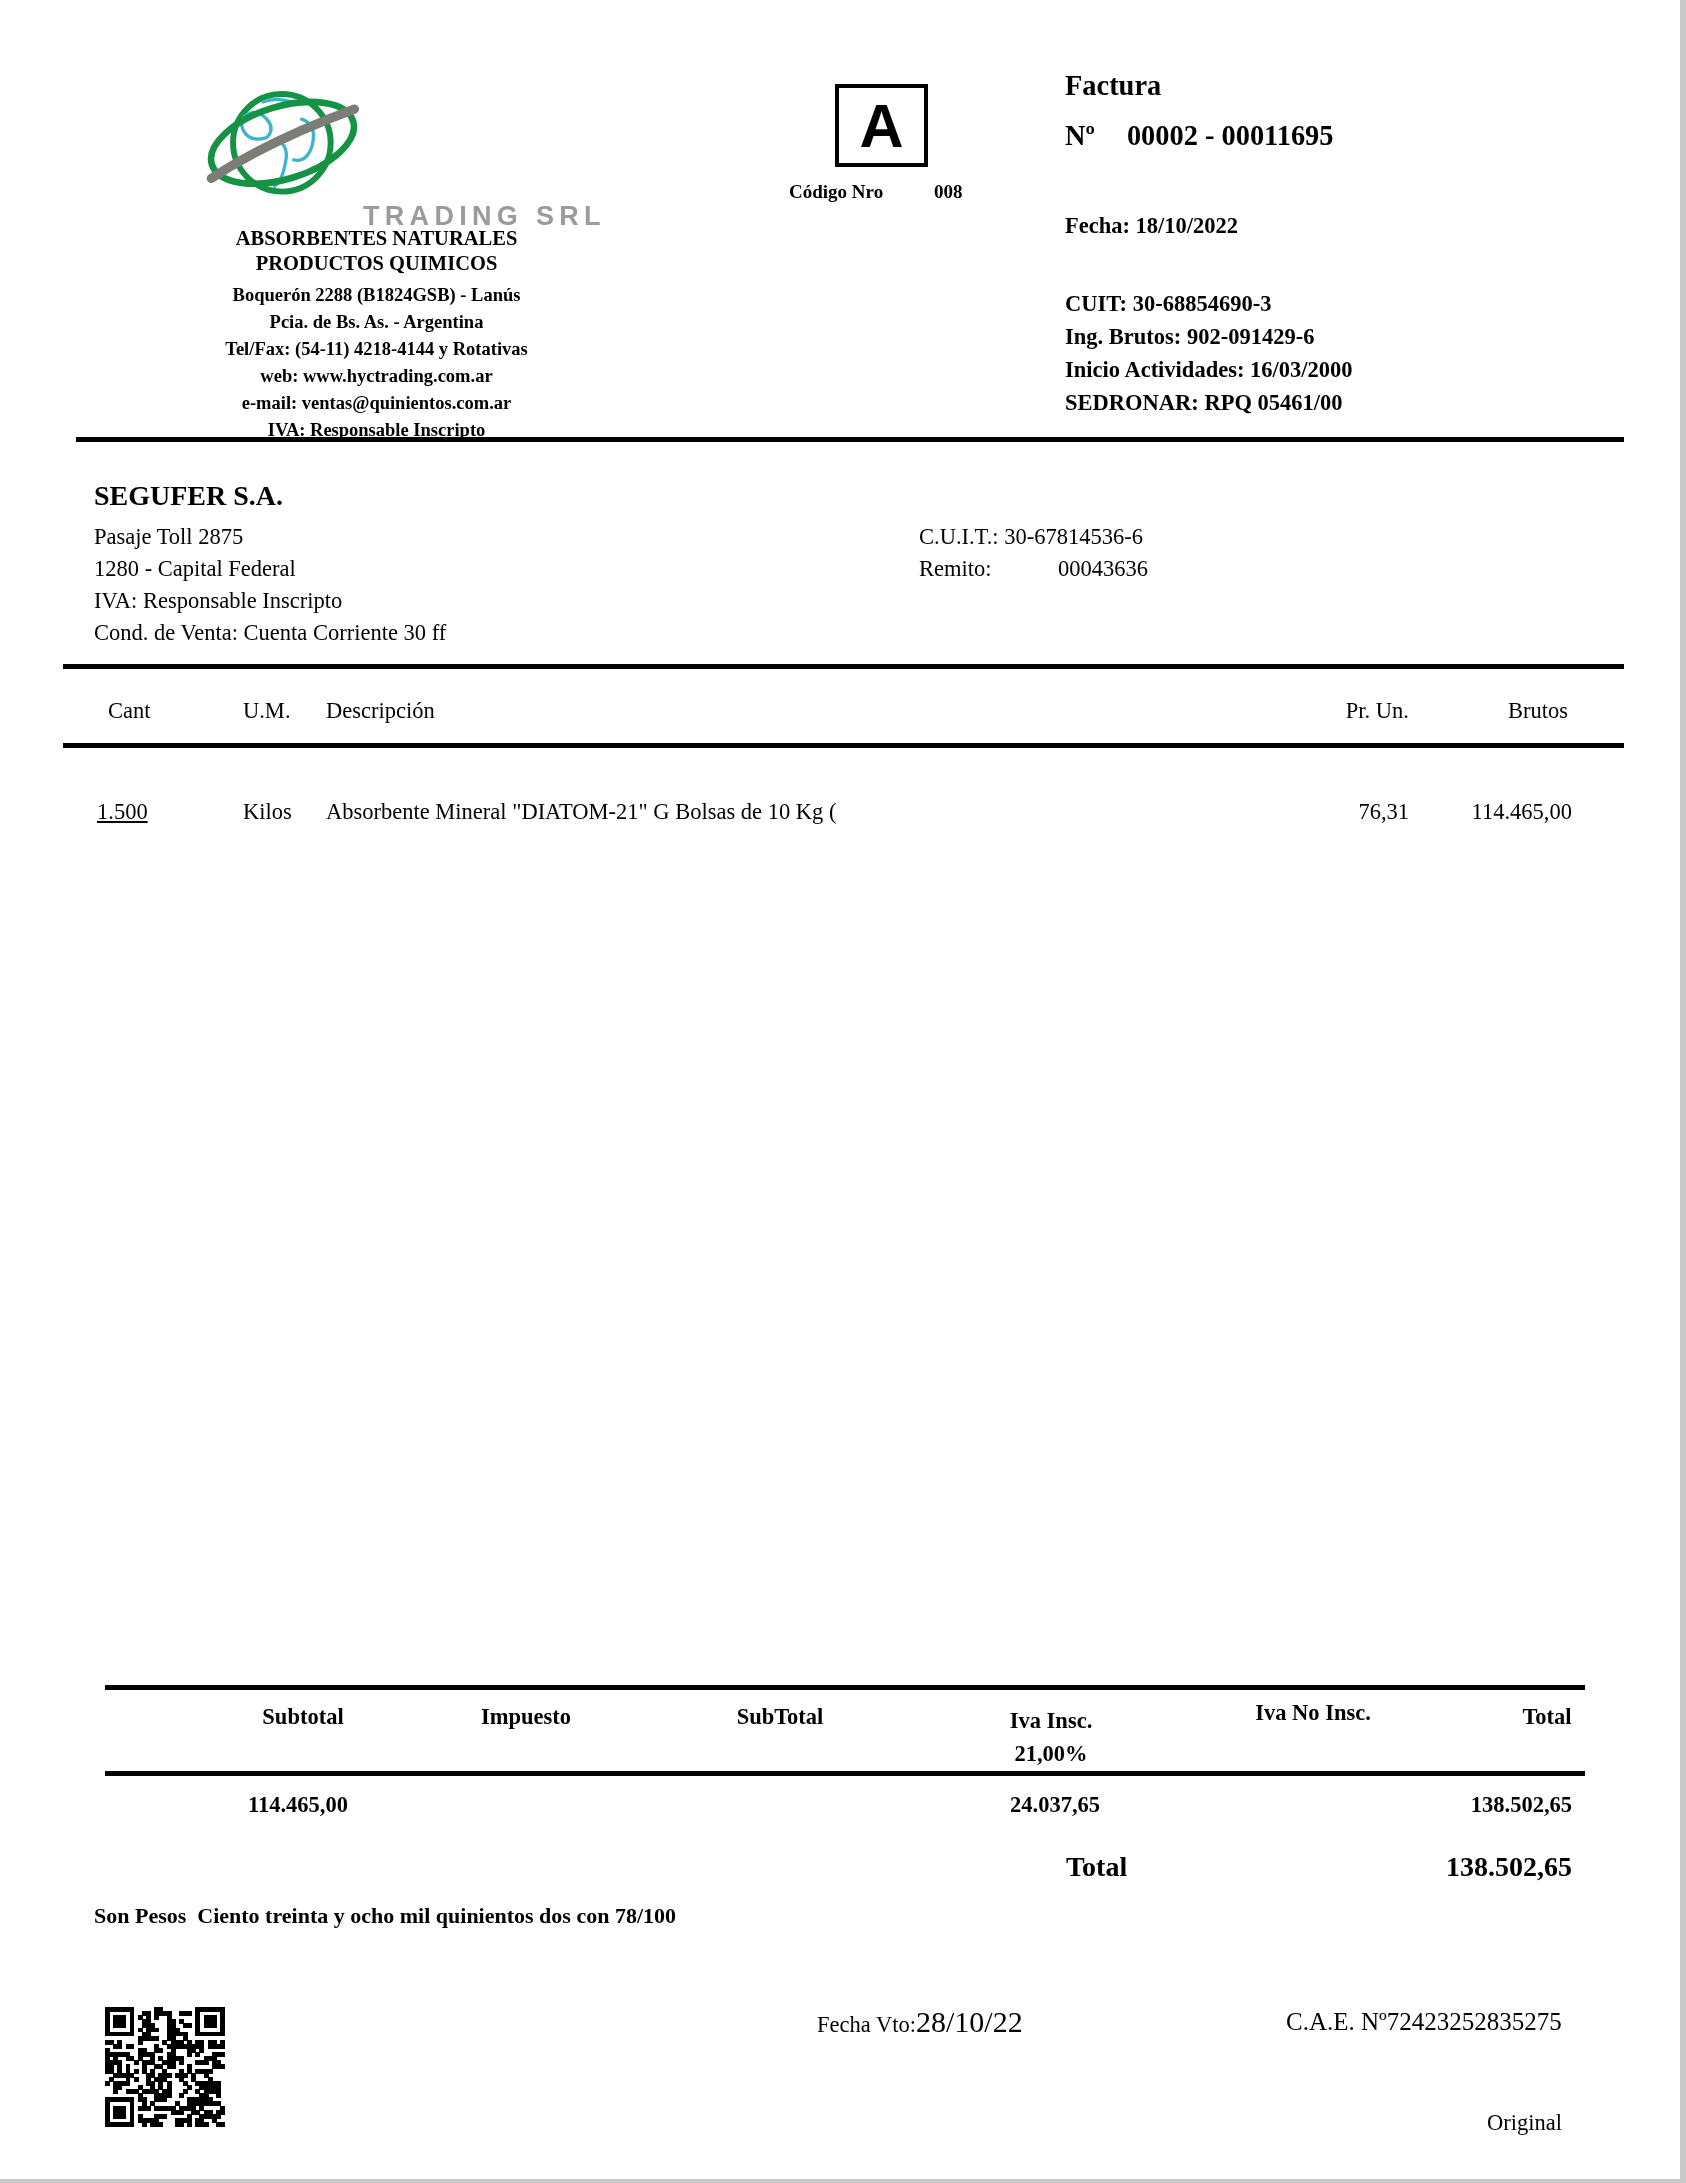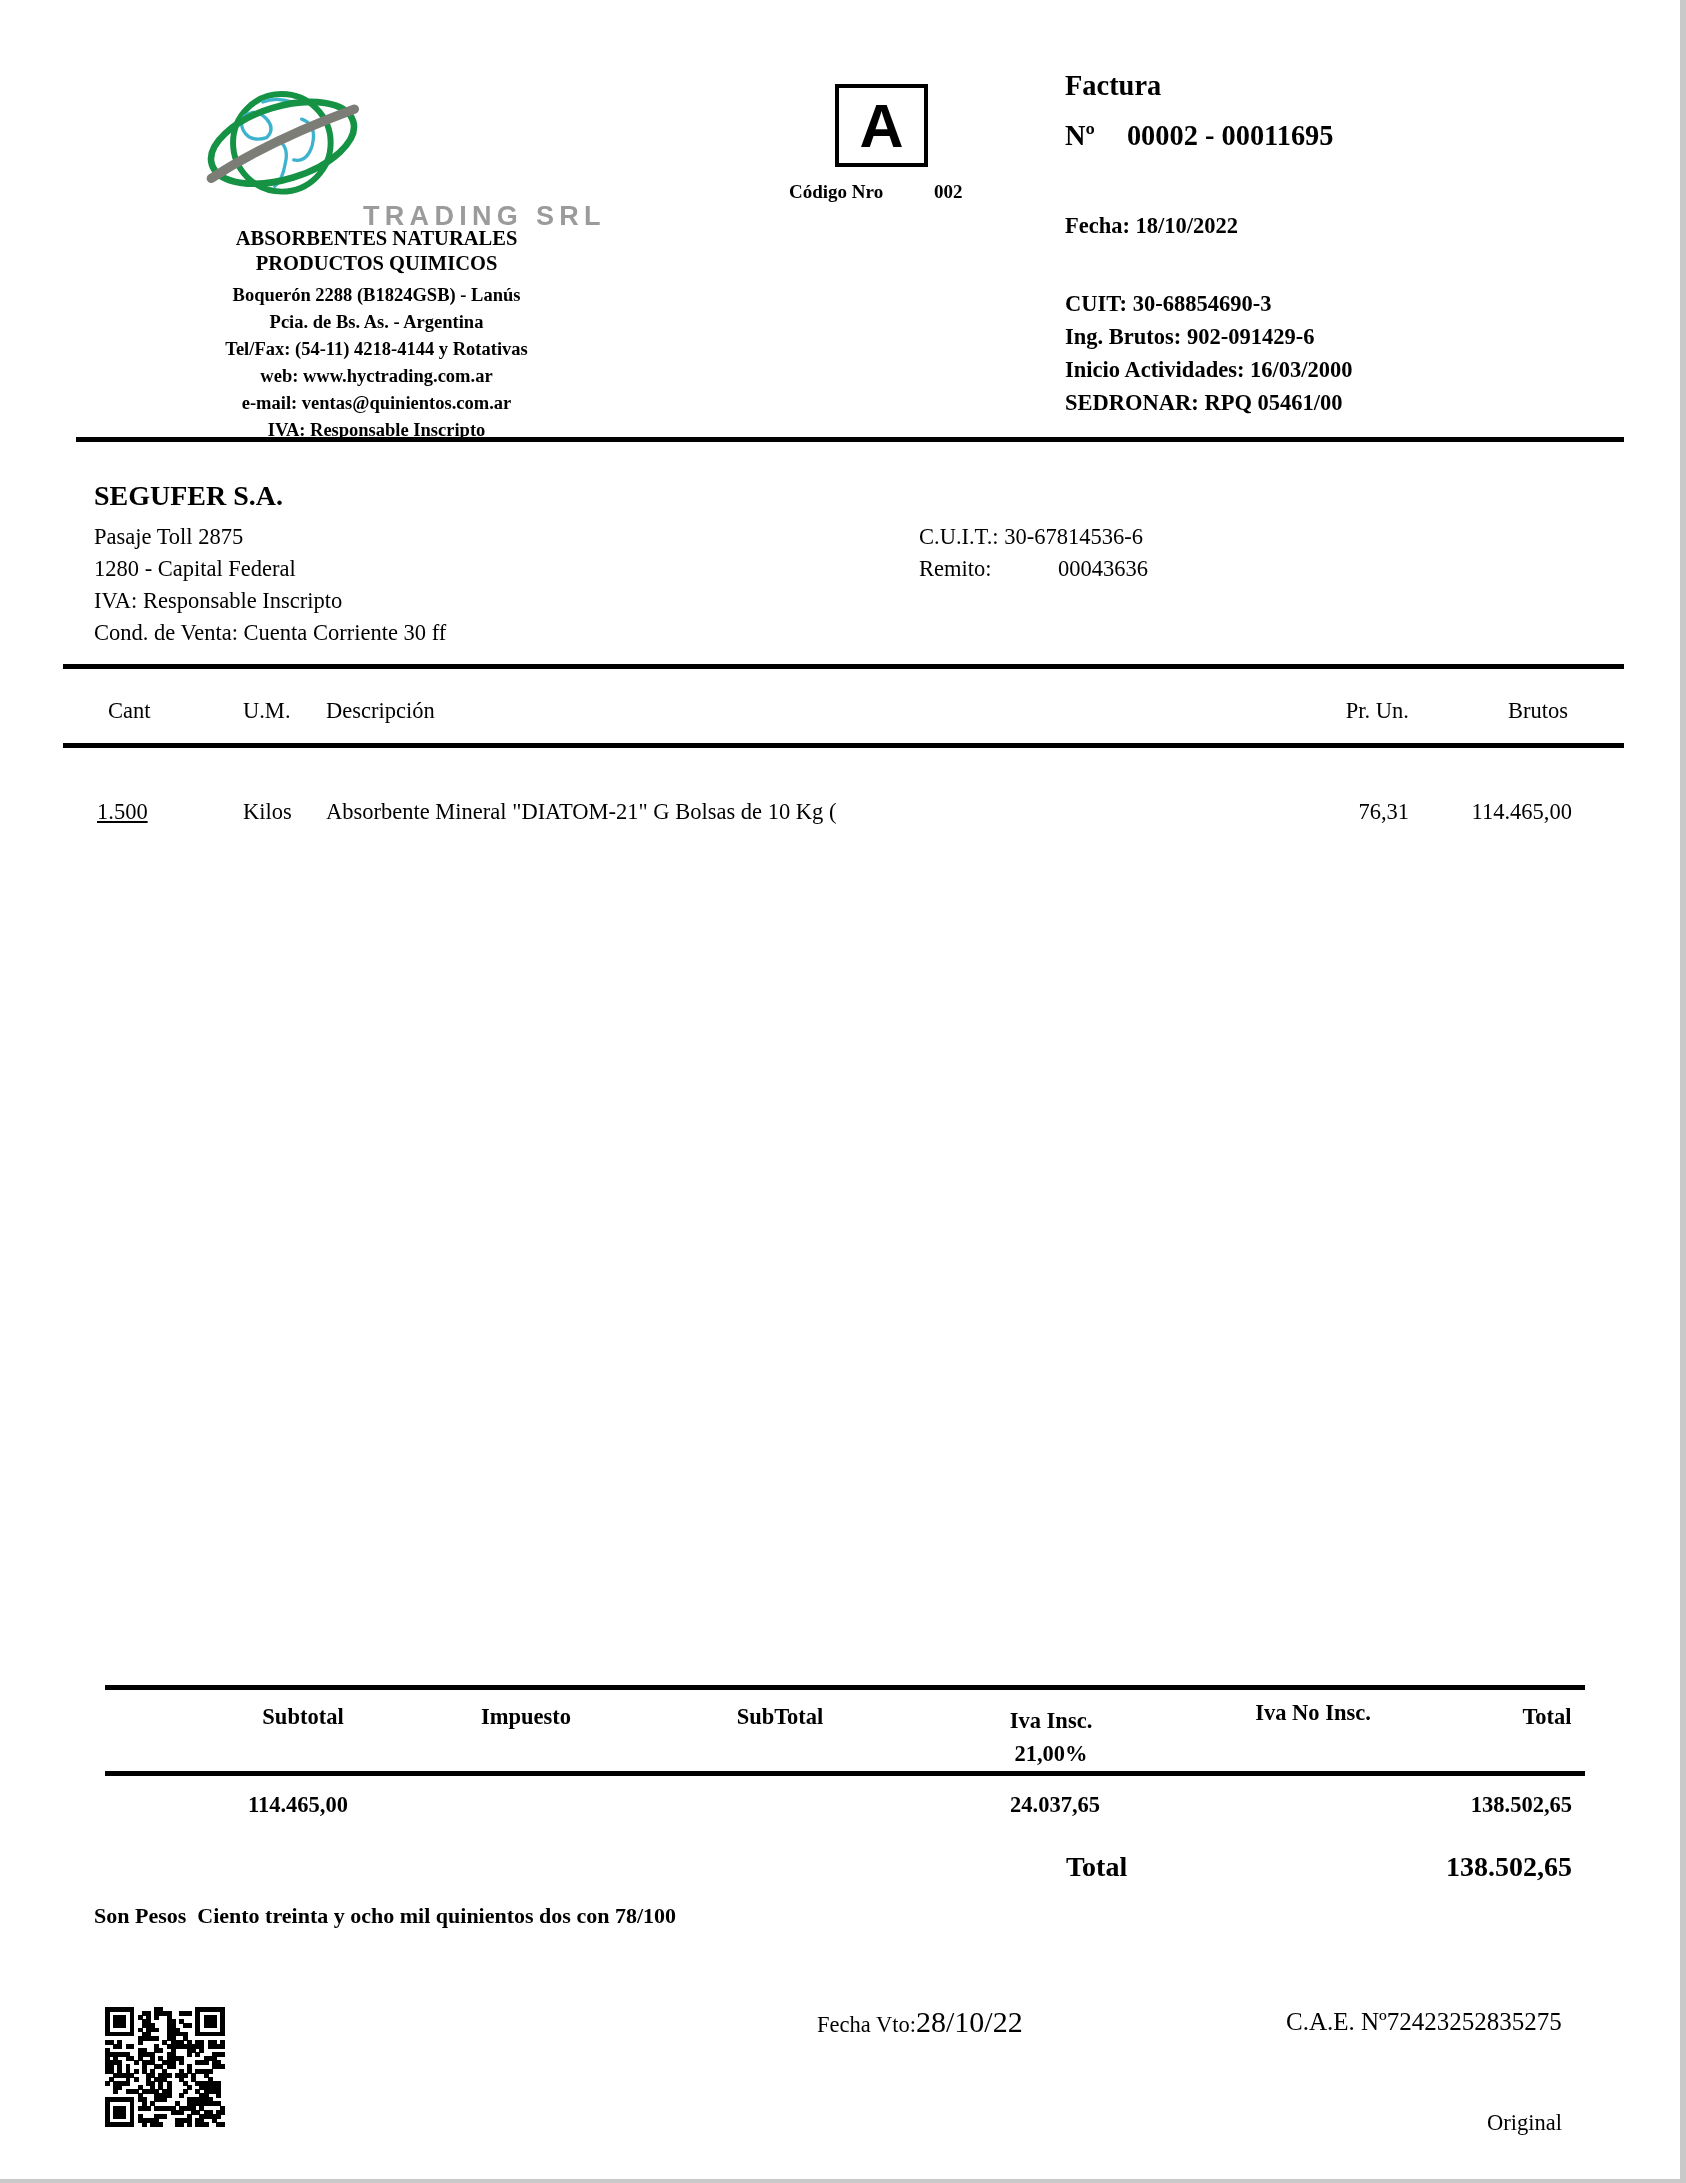--- a/index.html
+++ b/index.html
@@ -116,21 +116,21 @@
   <div>Tel/Fax: (54-11) 4218-4144 y Rotativas</div>
   <div>web: www.hyctrading.com.ar</div>
   <div>e-mail: ventas@quinientos.com.ar</div>
   <div>IVA: Responsable Inscripto</div>
 </div>
 
 <div id="letter-box">
   <span>A</span>
 </div>
 <div id="codigo-label">Código Nro</div>
-<div id="codigo-value">002</div>
+<div id="codigo-value">008</div>
 
 <div id="doc-type">Factura</div>
 <div id="doc-number"><span>Nº</span><span class="num">00002 - 00011695</span></div>
 <div id="doc-date">Fecha: 18/10/2022</div>
 
 <div id="fiscal">
   <div>CUIT: 30-68854690-3</div>
   <div>Ing. Brutos: 902-091429-6</div>
   <div>Inicio Actividades: 16/03/2000</div>
   <div>SEDRONAR: RPQ 05461/00</div>

